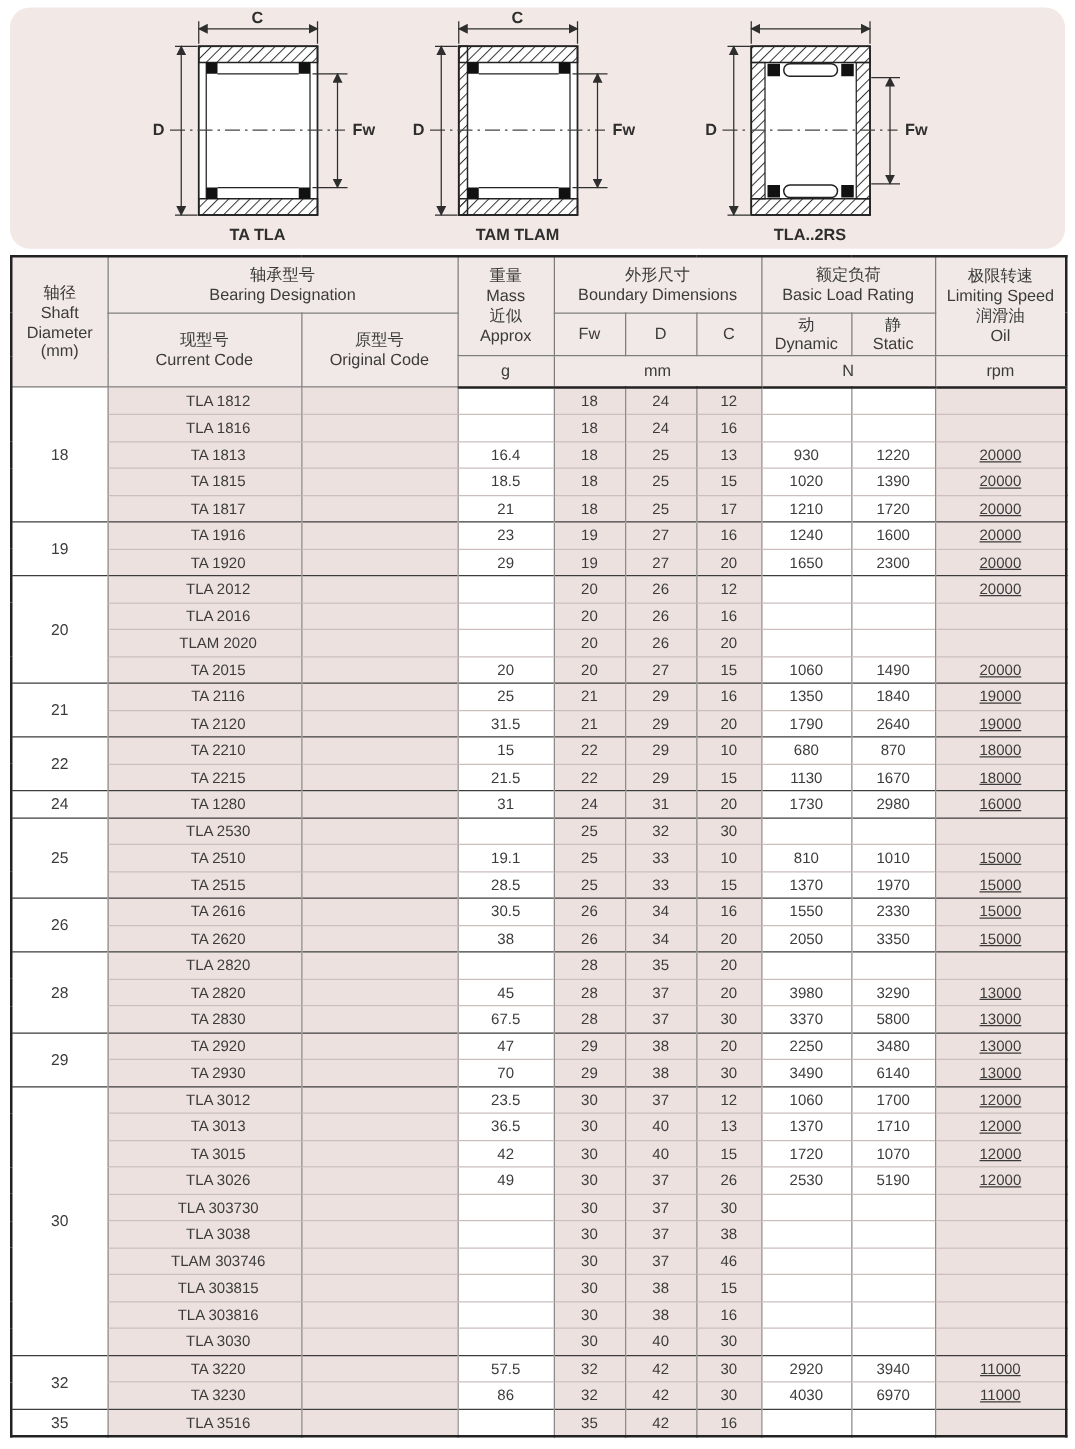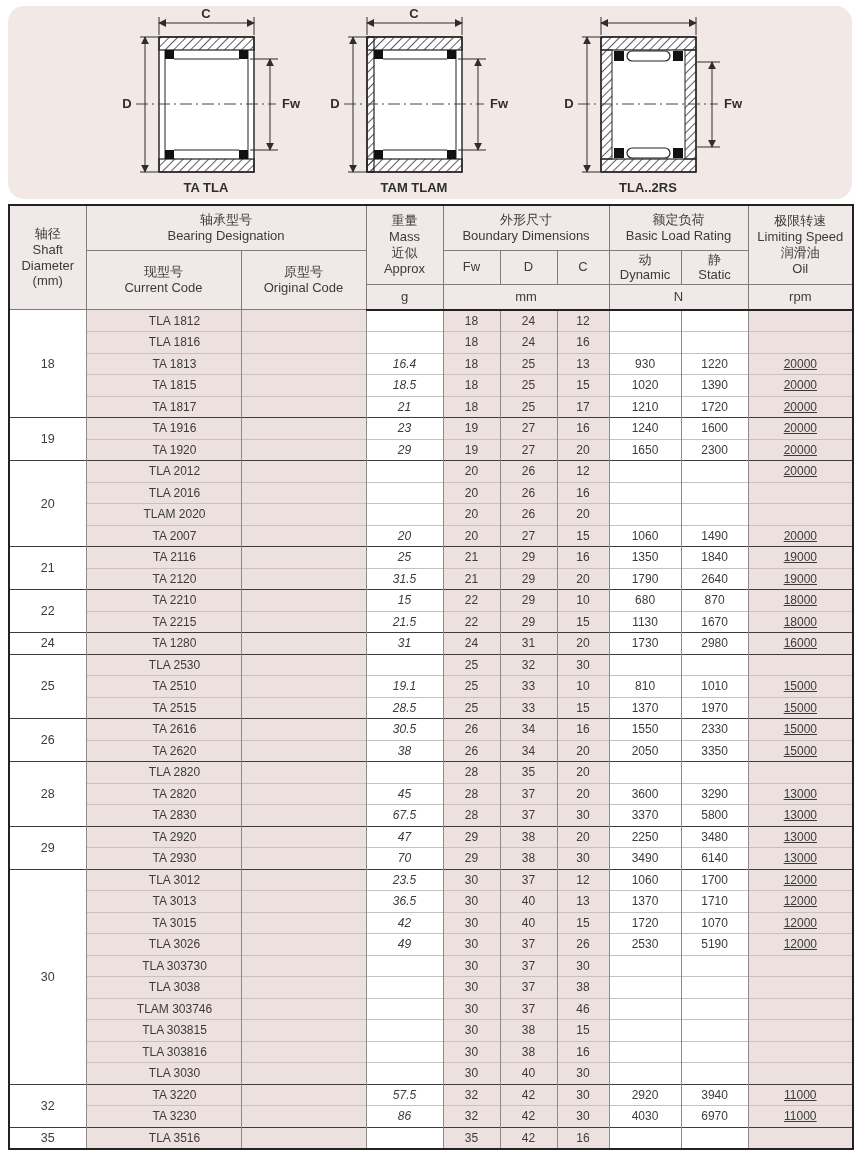--- a/index.html
+++ b/index.html
@@ -14,21 +14,21 @@
   th{background:#f1e9e7;border:1px solid #7d7d7d;font-weight:normal;font-size:13px;line-height:1.22;
      white-space:pre-line;text-align:center;vertical-align:middle;padding:1px 0;}
   thead tr.units th{font-size:13px;}
   thead tr:last-child th{border-bottom:2px solid #222;}
   td{border-left:1px solid #8b8b8b;border-top:1px solid #cabfbd;font-size:12px;height:20.5px;
      padding:0;text-align:center;vertical-align:middle;}
   tr.group-start td{border-top:1.5px solid #3c3c3c;}
   td.col-shaft{background:#fff;font-size:12.5px;}
   td.col-current{background:#ece1df;text-align:center;padding-left:22px;}
   td.col-original{background:#ece1df;}
-  td.col-mass{background:#fff;font-style:italic;}
+  td.col-mass{background:#fff;}
   td.col-dim{background:#ece1df;}
   td.col-load{background:#fff;}
   td.col-oil{background:#ece1df;text-decoration:underline;}
 </style>
 </head>
 <body>
 
 <div class="figure-panel">
 
   <svg class="fig fig1" width="195" height="192" viewBox="0 0 195 192">
@@ -309,21 +309,21 @@
         <td class="col-original"></td>
         <td class="col-mass"></td>
         <td class="col-dim">20</td>
         <td class="col-dim">26</td>
         <td class="col-dim">20</td>
         <td class="col-load"></td>
         <td class="col-load"></td>
         <td class="col-oil"></td>
       </tr>
       <tr>
-        <td class="col-current">TA 2007</td>
+        <td class="col-current">TA 2015</td>
         <td class="col-original"></td>
         <td class="col-mass">20</td>
         <td class="col-dim">20</td>
         <td class="col-dim">27</td>
         <td class="col-dim">15</td>
         <td class="col-load">1060</td>
         <td class="col-load">1490</td>
         <td class="col-oil">20000</td>
       </tr>
       <tr class="group-start">
@@ -453,21 +453,21 @@
         <td class="col-load"></td>
         <td class="col-oil"></td>
       </tr>
       <tr>
         <td class="col-current">TA 2820</td>
         <td class="col-original"></td>
         <td class="col-mass">45</td>
         <td class="col-dim">28</td>
         <td class="col-dim">37</td>
         <td class="col-dim">20</td>
-        <td class="col-load">3600</td>
+        <td class="col-load">3980</td>
         <td class="col-load">3290</td>
         <td class="col-oil">13000</td>
       </tr>
       <tr>
         <td class="col-current">TA 2830</td>
         <td class="col-original"></td>
         <td class="col-mass">67.5</td>
         <td class="col-dim">28</td>
         <td class="col-dim">37</td>
         <td class="col-dim">30</td>

